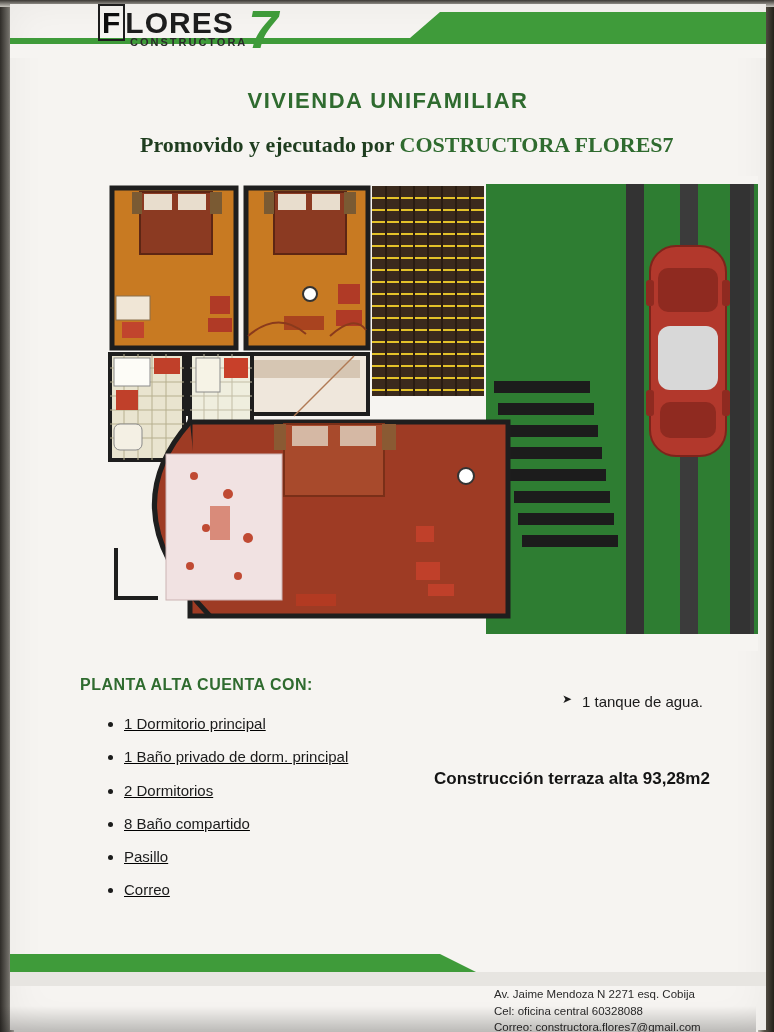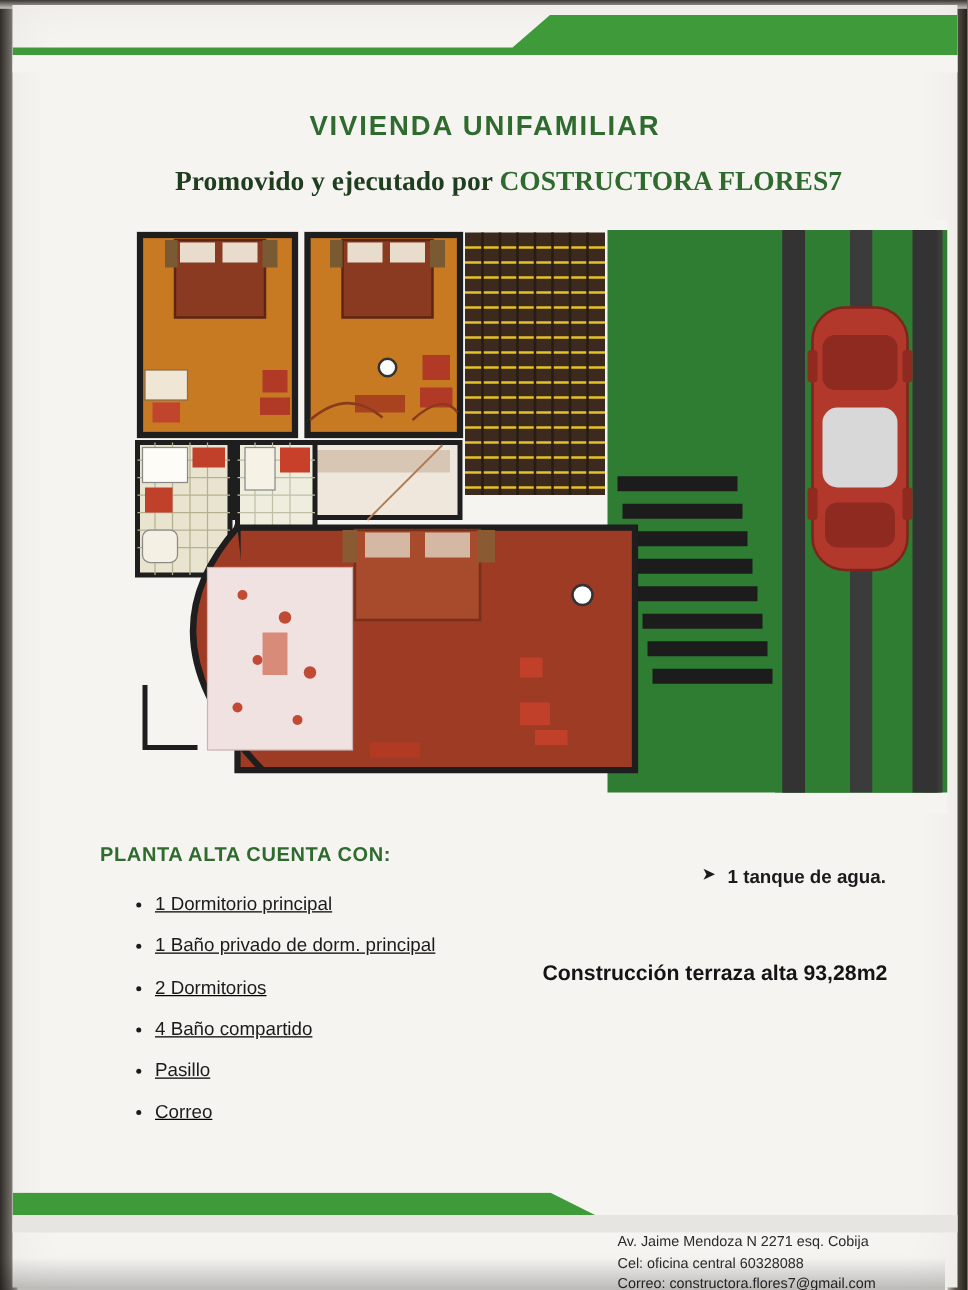--- a/index.html
+++ b/index.html
@@ -141,21 +141,20 @@
     left: 552px; top: 686px;
     width: 190px;
     margin: 0; padding-left: 20px;
     list-style: none;
   }
   ul.water li {
     font-size: 15px;
     color: #1b1b1b;
     line-height: 1.6;
     position: relative;
-    font-weight: bold;
   }
   ul.water li:before {
     content: "\27A4";
     position: absolute;
     left: -20px;
     font-size: 12px;
     color: #1b1b1b;
   }
   .stat {
     position: absolute;
@@ -205,20 +204,27 @@
 
   <div class="edge-left"></div>
   <div class="edge-right"></div>
   <div class="edge-top"></div>
 
   <div class="sheet">
 
     <div class="header">
       <div class="hdr-green"></div>
       <div class="hdr-white-strip"></div>
+      <div class="logo">
+        <div class="logo-flores">
+          <span class="logo-f">F</span><span>LORES</span>
+        </div>
+        <div class="logo-sub">CONSTRUCTORA</div>
+        <div class="logo-7">7</div>
+      </div>
     </div>
 
     <div class="title">VIVIENDA UNIFAMILIAR</div>
     <div class="subtitle">
       <span>Promovido y ejecutado por </span><span class="green">COSTRUCTORA FLORES7</span>
     </div>
 
     <div class="plan">
       <svg width="660" height="475" viewBox="0 0 660 475" xmlns="http://www.w3.org/2000/svg">
 
@@ -394,21 +400,21 @@
         <path d="M18 372 L18 422 L60 422" fill="none" stroke="#1e1e1e" stroke-width="4"></path>
 
       </svg>
     </div>
 
     <div class="list-title">PLANTA ALTA CUENTA CON:</div>
     <ul class="features">
       <li>1 Dormitorio principal</li>
       <li>1 Baño privado de dorm. principal</li>
       <li>2 Dormitorios</li>
-      <li>4 Baño compartido</li>
+      <li>8 Baño compartido</li>
       <li>Pasillo</li>
       <li>Correo</li>
     </ul>
 
     <ul class="water">
       <li>1 tanque de agua.</li>
     </ul>
 
     <div class="stat stat1">Construcción terraza alta 93,28m2</div>
 

